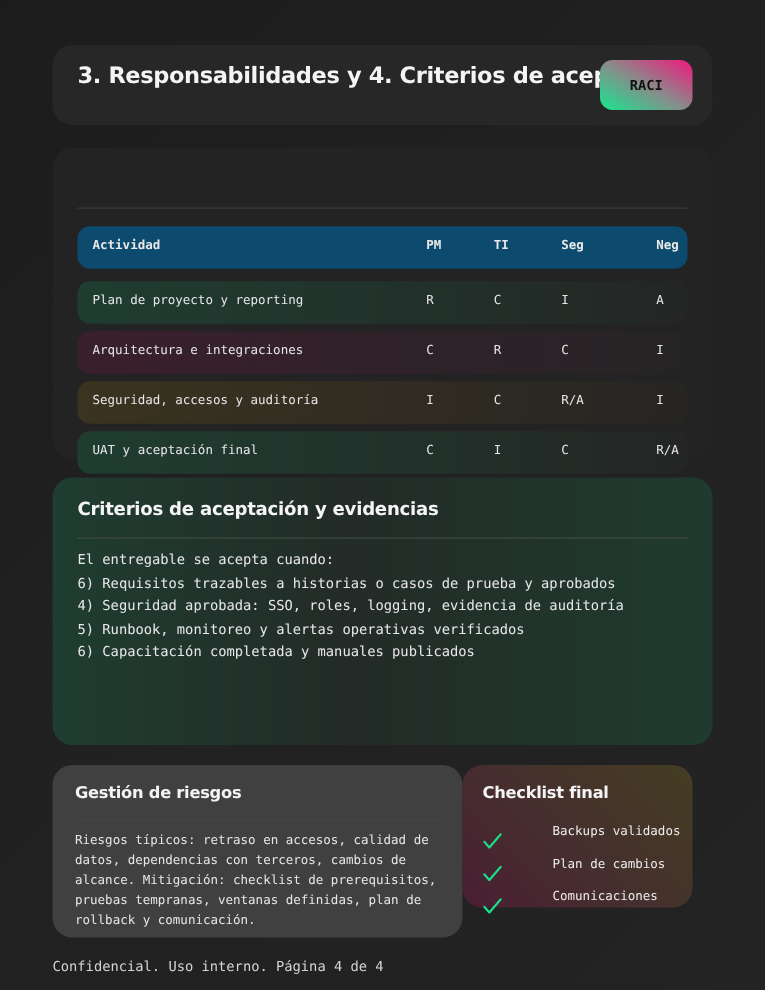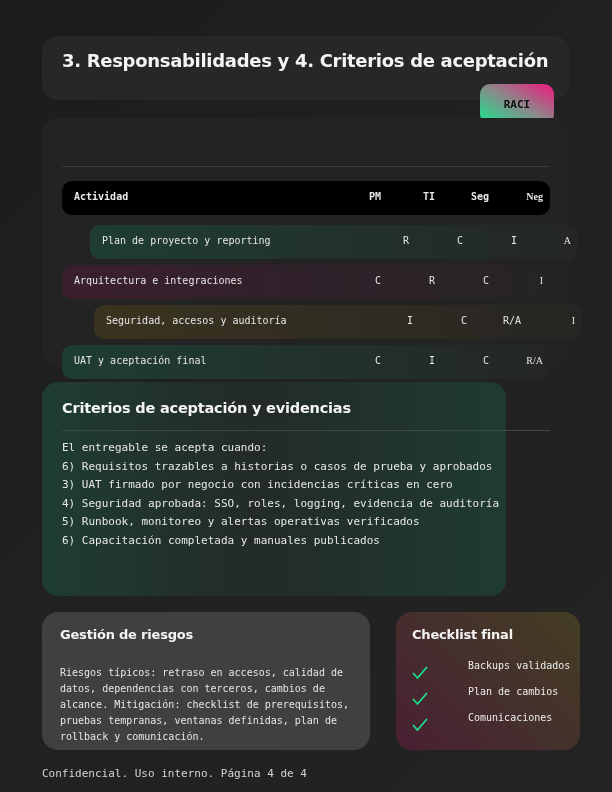--- a/index.html
+++ b/index.html
@@ -28,54 +28,53 @@
       font-weight: bold; font-size: 18px; letter-spacing: -0.3px;
       white-space: nowrap; color: #f4f4f4;
     }
     .raci-badge {
       position: absolute; left: 480px; top: 48px; width: 74px; height: 40px;
       border-radius: 10px;
       background: linear-gradient(30deg, #17e68f 0%, #8a8a8a 50%, #f0177e 100%);
       display: flex; align-items: center; justify-content: center;
       font-family: "DejaVu Sans Mono", monospace; font-weight: bold; font-size: 11px;
       color: #111;
-      margin-top: 36px;
     }
     
     .raci-card {
       left: 42px; top: 118px; width: 528px; height: 250px;
       background: #232323;
     }
     .section-title {
       font-family: "DejaVu Sans", sans-serif; font-weight: bold;
       font-size: 14.5px; color: #f4f4f4; letter-spacing: -0.2px;
     }
     .raci-card .section-title { position: absolute; left: 20px; top: 18px; }
     .divider { position: absolute; height: 1px; background: #3a3a3a; }
     .raci-card .divider { left: 20px; top: 48px; width: 488px; }
     .trow {
       position: absolute; left: 62px; width: 488px; height: 34px;
       border-radius: 10px;
       font-family: "DejaVu Sans Mono", monospace; font-size: 10px; color: #e6e6e6;
     }
-    .trow.head { background: #000000; top: 181px; font-weight: bold; color: #eaeaea; }
-    .trow.r0 { top: 225px; background: linear-gradient(90deg, #1f3d31 0%, #22302a 60%, #242624 100%); margin-left: 28px; }
+    .trow.head { background: #0c4a6e; top: 181px; font-weight: bold; color: #eaeaea; }
+    .trow.r0 { top: 225px; background: linear-gradient(90deg, #1f3d31 0%, #22302a 60%, #242624 100%); }
     .trow.r1 { top: 265px; background: linear-gradient(90deg, #3a1f2c 0%, #2e2229 60%, #252425 100%); }
-    .trow.r2 { top: 305px; background: linear-gradient(90deg, #3a331f 0%, #2f2b22 60%, #262523 100%); margin-left: 32px; }
+    .trow.r2 { top: 305px; background: linear-gradient(90deg, #3a331f 0%, #2f2b22 60%, #262523 100%); }
     .trow.r3 { top: 345px; background: linear-gradient(90deg, #1f3d31 0%, #22302a 60%, #242624 100%); }
     .trow span { position: absolute; top: 10px; }
     .trow .c-act { left: 12px; }
-    .trow .c { width: 40px; text-align: right; }
+    .trow .c { width: 40px; text-align: left; }
     .trow .c-pm { left: 279px; }
     .trow .c-ti { left: 333px; }
     .trow .c-seg { left: 387px; }
-    .trow .c-neg { left: 441px; font-family: Liberation Serif, serif; }
+    .trow .c-neg { left: 463px; }
     
     .criteria {
-      left: 42px; top: 382px; width: 464px; height: 214px;
+      left: 42px; top: 382px; width: 528px; height: 214px;
       background: linear-gradient(90deg, #1f3d31 0%, #232b27 45%, #1f3b2f 100%);
     }
     .criteria .section-title { position: absolute; left: 20px; top: 18px; }
     .criteria .divider { left: 20px; top: 48px; width: 488px; background: #3c4a43; }
     .criteria-body {
       position: absolute; left: 20px; top: 57px; width: 490px;
       font-family: "DejaVu Sans Mono", monospace; font-size: 11px; line-height: 18.5px;
       color: #e8e8e8;
     }
     .criteria-body div { white-space: pre-wrap; }
@@ -86,21 +85,21 @@
     }
     .risks .section-title { position: absolute; left: 18px; top: 15px; font-size: 13px; }
     .risks .divider { left: 18px; top: 43px; width: 292px; background: #444; }
     .risks-body {
       position: absolute; left: 18px; top: 53px; width: 300px;
       font-family: "DejaVu Sans Mono", monospace; font-size: 10px; line-height: 16px;
       color: #e6e6e6;
     }
     
     .checklist {
-      left: 396px; top: 612px; width: 184px; height: 138px;
+      left: 370px; top: 612px; width: 184px; height: 114px;
       background: linear-gradient(45deg, #4a1f33 0%, #45302d 50%, #443d22 100%);
     }
     .checklist .section-title { position: absolute; left: 16px; top: 15px; font-size: 13px; }
     .check-item {
       position: absolute; left: 16px;
       font-family: "DejaVu Sans Mono", monospace; font-size: 10px; color: #ececec;
     }
     .check-item .check-icon { position: absolute; left: 0; top: 6px; width: 16px; height: 14px; }
     .check-item .lbl { position: absolute; left: 24px; top: 0; white-space: nowrap; padding-left: 32px; }
     .ci0 { top: 48px; }
@@ -160,21 +159,20 @@
   <span class="c c-seg">C</span>
   <span class="c c-neg">R/A</span>
 </div>
 
 <div class="card criteria">
   <div class="section-title">Criterios de aceptación y evidencias</div>
   <div class="divider"></div>
   <div class="criteria-body">
     <div>El entregable se acepta cuando:</div>
     <div>6) Requisitos trazables a historias o casos de prueba y aprobados</div>
-    <div>3) UAT firmado por negocio con incidencias críticas en cero</div>
     <div>4) Seguridad aprobada: SSO, roles, logging, evidencia de auditoría</div>
     <div>5) Runbook, monitoreo y alertas operativas verificados</div>
     <div>6) Capacitación completada y manuales publicados</div>
   </div>
 </div>
 
 <div class="card risks">
   <div class="section-title">Gestión de riesgos</div>
   <div class="divider"></div>
   <div class="risks-body">Riesgos típicos: retraso en accesos, calidad de datos, dependencias con terceros, cambios de alcance. Mitigación: checklist de prerequisitos, pruebas tempranas, ventanas definidas, plan de rollback y comunicación.</div>

